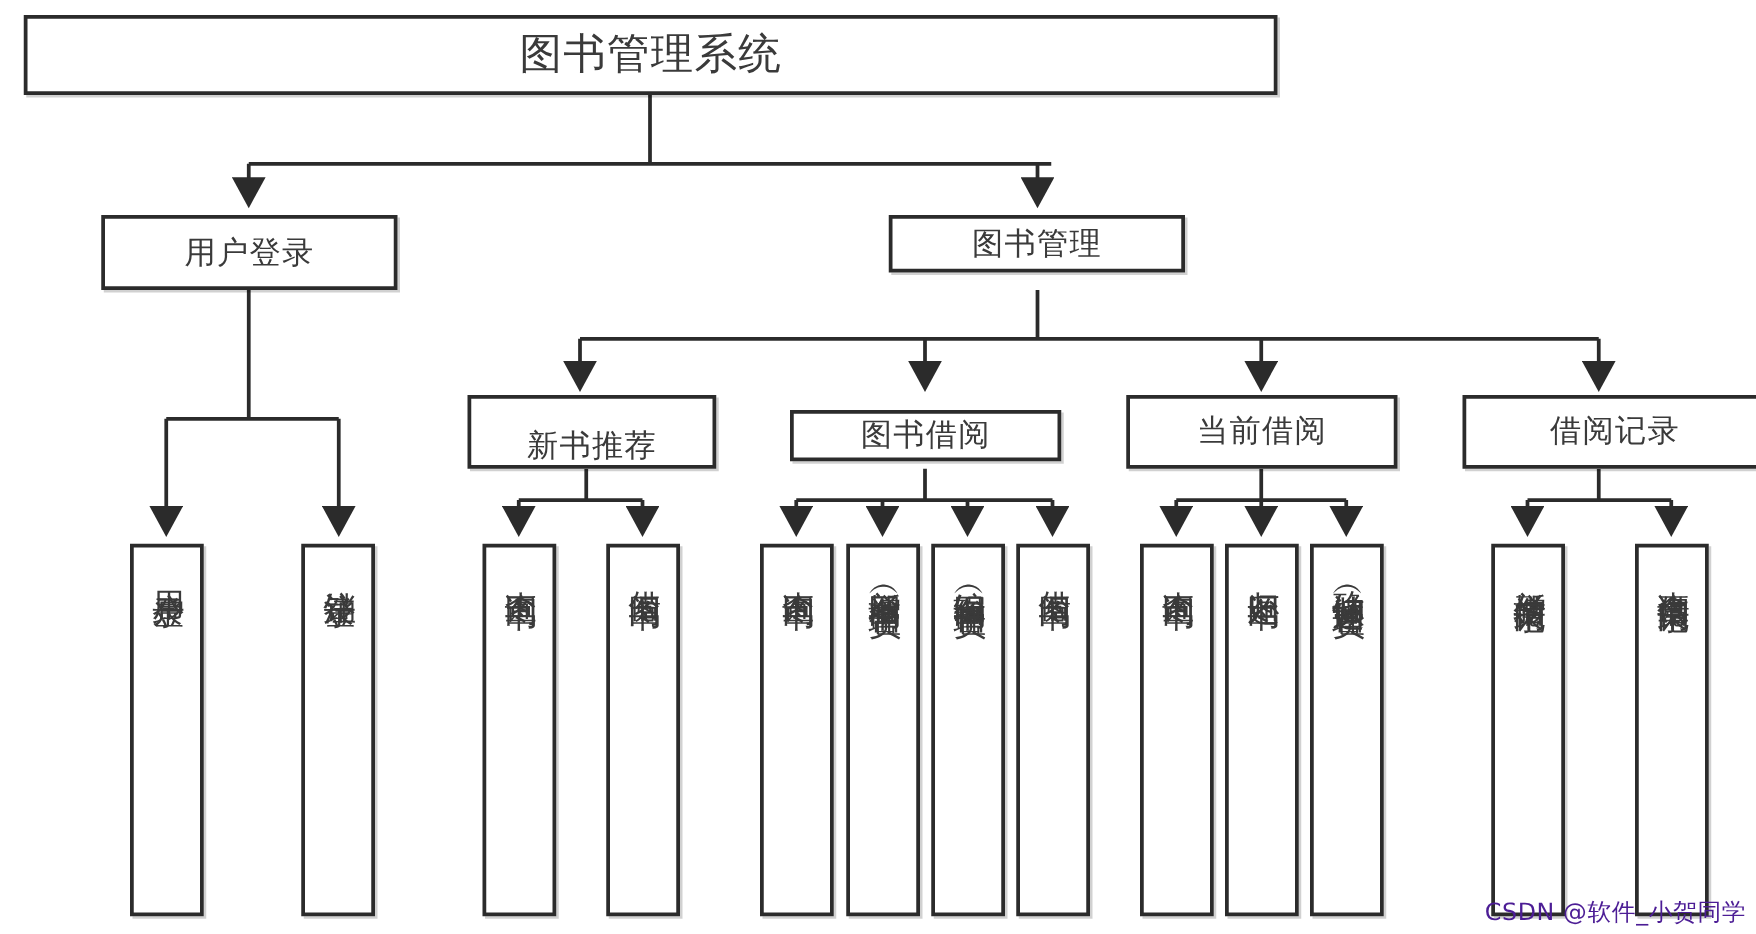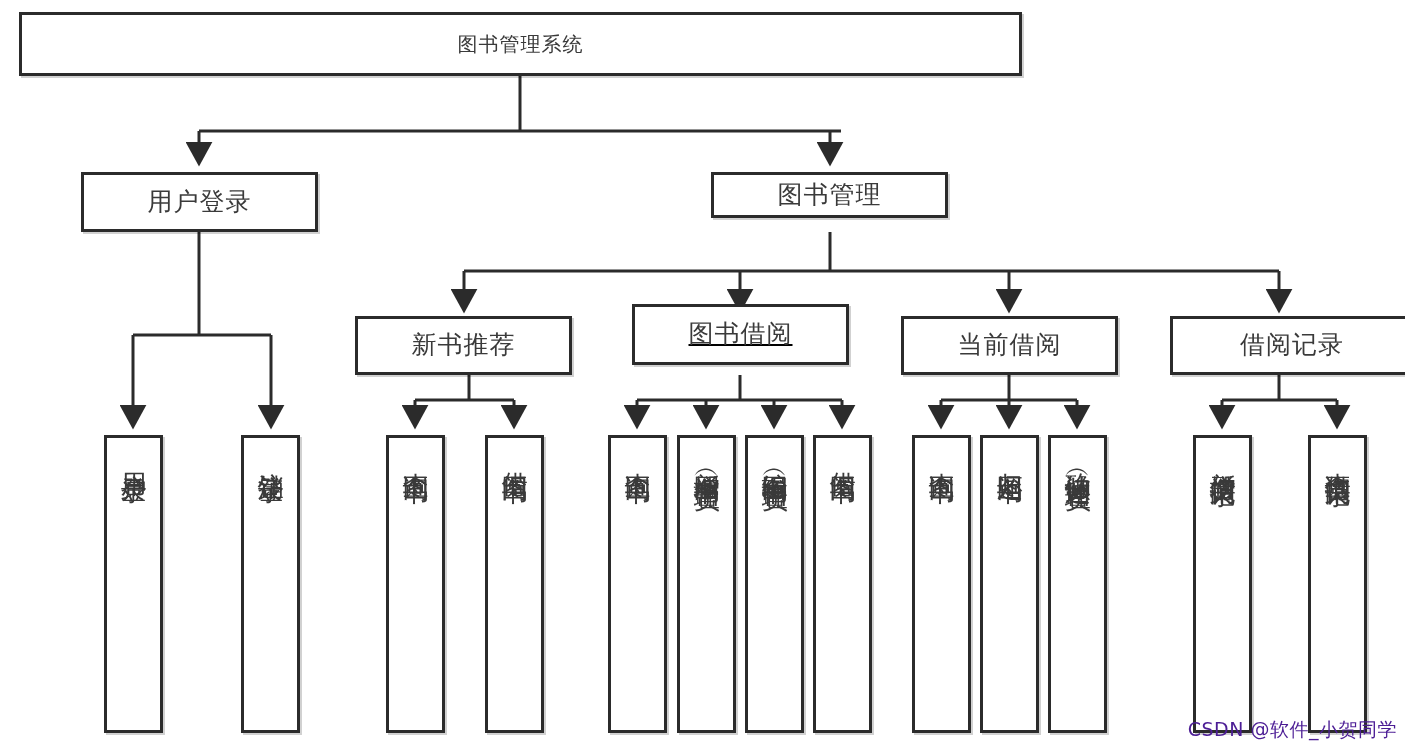--- a/index.html
+++ b/index.html
@@ -24,21 +24,21 @@
     justify-content:center;
     z-index:3;
   }
   .node .lbl{
     color:#3a3a3a;
     font-size:25px;
     letter-spacing:1px;
     line-height:1.15;
     white-space:nowrap;
   }
-  .node.root .lbl{font-size:20px;}
+  .node.root .lbl{font-size:34px;}
   .node.lvl2 .lbl{font-size:25px;}
   .node.lvl3 .lbl{font-size:25px;}
 
   
   .node.leaf{
     align-items:flex-start;
     justify-content:center;
     padding-top:14px;
   }
   .node.leaf .lbl{
@@ -123,24 +123,24 @@
     <span class="lbl">图书管理系统</span>
   </div>
 
   <div class="node lvl2" style="left:81px;top:172px;width:237px;height:60px;">
     <span class="lbl">用户登录</span>
   </div>
   <div class="node lvl2" style="left:711px;top:172px;width:237px;height:46px;">
     <span class="lbl">图书管理</span>
   </div>
 
-  <div class="node lvl3" style="left:355px;top:316px;width:217px;height:59px;">
+  <div class="node lvl3" style="left:374px;top:316px;width:199px;height:59px;align-items:flex-end;">
     <span class="lbl">新书推荐</span>
   </div>
-  <div class="node lvl3" style="left:632px;top:304px;width:217px;height:61px;text-decoration:underline;">
+  <div class="node lvl3" style="left:632px;top:328px;width:217px;height:41px;">
     <span class="lbl">图书借阅</span>
   </div>
   <div class="node lvl3" style="left:901px;top:316px;width:217px;height:59px;">
     <span class="lbl">当前借阅</span>
   </div>
   <div class="node lvl3" style="left:1170px;top:316px;width:244px;height:59px;">
     <span class="lbl">借阅记录</span>
   </div>
 
   <div class="node leaf" style="left:104px;top:435px;width:59px;height:298px;">

